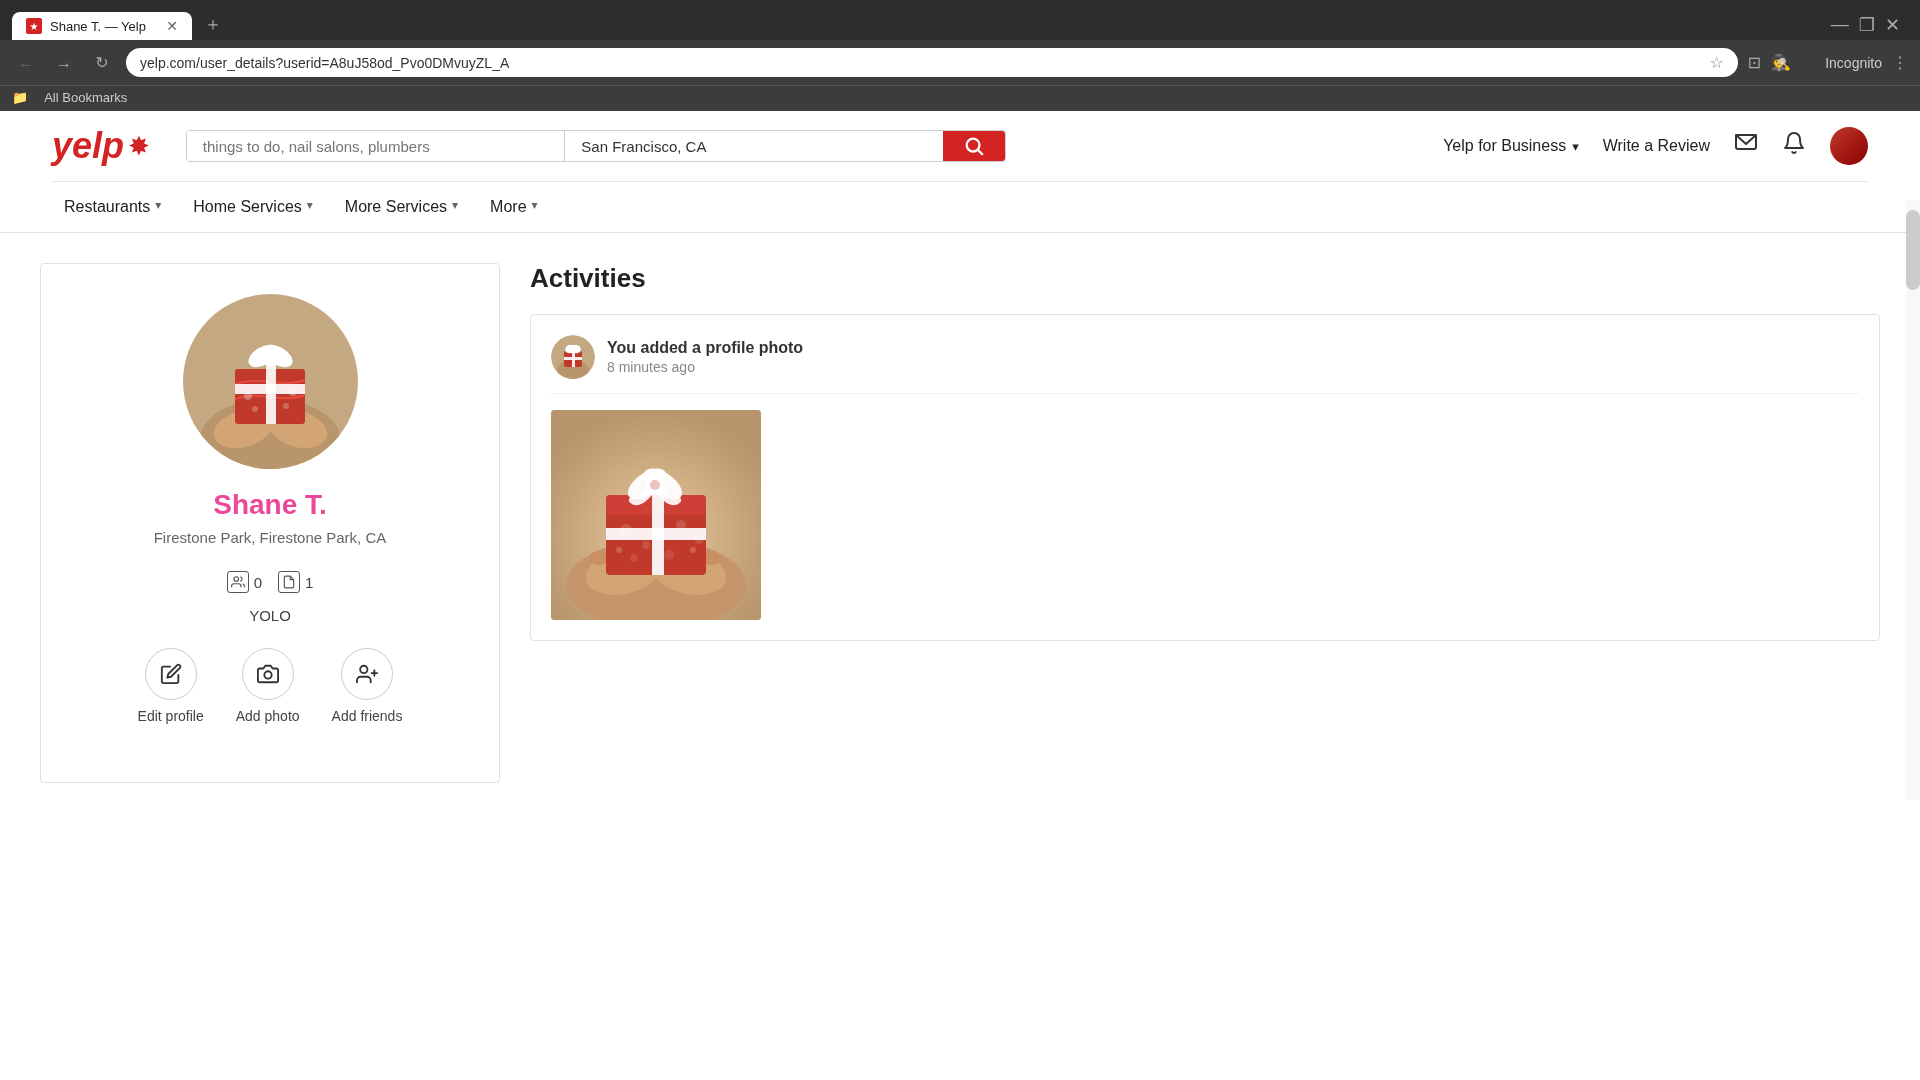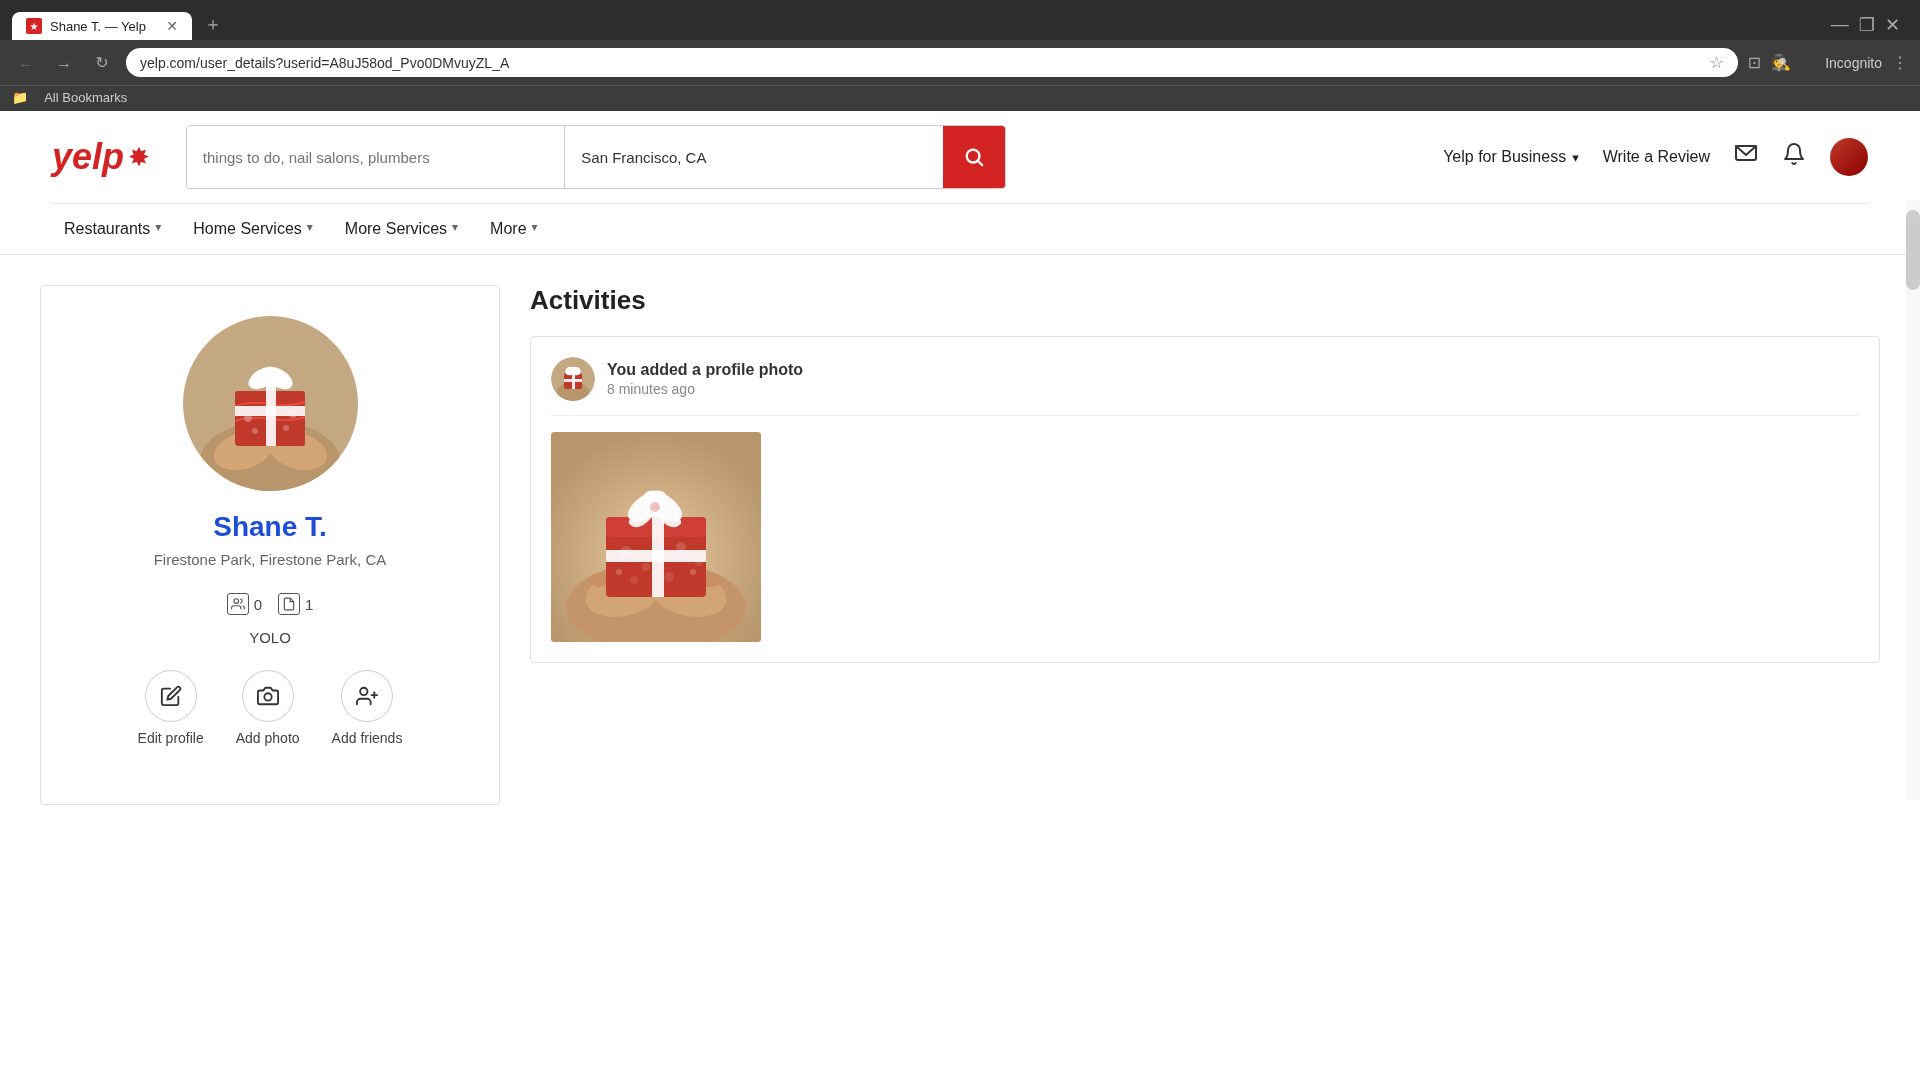--- a/index.html
+++ b/index.html
@@ -24,40 +24,40 @@
     .browser-toolbar-right { display: flex; align-items: center; gap: 10px; color: #aaa; }
     .browser-toolbar-icon { font-size: 16px; cursor: pointer; }
     .browser-bookmarks-bar { background: #3c3c3c; padding: 4px 12px 6px; display: flex; align-items: center; gap: 16px; border-top: 1px solid #555; }
     .browser-bookmark { color: #ccc; font-size: 13px; cursor: pointer; display: flex; align-items: center; gap: 4px; }
 
     
     .yelp-header { border-bottom: 1px solid #e0e0e0; padding: 0 52px; background: #fff; }
     .yelp-nav-top { display: flex; align-items: center; padding: 14px 0; gap: 20px; }
     .yelp-logo { display: flex; align-items: center; gap: 4px; margin-right: 16px; }
     .yelp-logo-text { font-size: 36px; font-weight: 900; color: #d32323; font-style: italic; }
-    .yelp-search-form { display: flex; flex: 1; max-width: 820px; border: 1px solid #ccc; border-radius: 4px; overflow: hidden; height: 64px; }
+    .yelp-search-form { display: flex; flex: 1; max-width: 820px; border: 1px solid #ccc; border-radius: 4px; overflow: hidden; height: 32px; }
     .yelp-search-what { flex: 1; border: none; border-right: 1px solid #ccc; padding: 0 16px; font-size: 15px; color: #555; outline: none; }
     .yelp-search-where { flex: 1; border: none; padding: 0 16px; font-size: 15px; color: #333; outline: none; }
     .yelp-search-btn { background: #d32323; border: none; color: #fff; padding: 0 20px; cursor: pointer; display: flex; align-items: center; justify-content: center; font-size: 20px; }
     .yelp-nav-right { display: flex; align-items: center; gap: 24px; margin-left: auto; }
     .yelp-for-business { display: flex; align-items: center; gap: 6px; font-size: 16px; font-weight: 500; color: #222; cursor: pointer; }
     .yelp-write-review { font-size: 16px; font-weight: 500; color: #222; cursor: pointer; text-decoration: none; }
     .yelp-nav-icon { font-size: 22px; color: #333; cursor: pointer; }
     .yelp-avatar { width: 38px; height: 38px; border-radius: 50%; background: #c0392b; overflow: hidden; cursor: pointer; display: flex; align-items: center; justify-content: center; }
     .yelp-avatar-img { width: 100%; height: 100%; object-fit: cover; background: linear-gradient(135deg, #c0392b 0%, #8B0000 100%); }
 
     .yelp-nav-cats { display: flex; align-items: center; padding: 10px 0; gap: 8px; border-top: 1px solid #e8e8e8; }
     .yelp-cat-item { display: flex; align-items: flex-start; gap: 5px; padding: 6px 12px; font-size: 16px; font-weight: 500; color: #222; cursor: pointer; border-radius: 4px; }
     .yelp-cat-chevron { font-size: 12px; color: #666; }
 
     
     .yelp-main { display: flex; padding: 30px 40px; gap: 30px; background: #fff; }
     .yelp-sidebar { width: 460px; min-width: 340px; background: #fff; border: 1px solid #e0e0e0; border-radius: 4px; padding: 30px 24px; display: flex; flex-direction: column; align-items: center; }
     .profile-avatar-wrap { width: 175px; height: 175px; border-radius: 50%; overflow: hidden; margin-bottom: 20px; }
-    .profile-name { font-size: 28px; font-weight: 700; color: #1d4ed8; margin-bottom: 8px; }
+    .profile-name { font-size: 28px; font-weight: 700; color: #ec4899; margin-bottom: 8px; }
     .profile-location { font-size: 15px; color: #666; margin-bottom: 25px; }
     .profile-stats { display: flex; align-items: center; gap: 16px; margin-bottom: 14px; }
     .profile-stat { display: flex; align-items: center; gap: 5px; font-size: 15px; color: #444; }
     .profile-stat-icon { font-size: 16px; color: #555; border: 1.5px solid #555; border-radius: 3px; width: 22px; height: 22px; display: flex; align-items: center; justify-content: center; font-size: 12px; }
     .profile-yolo { font-size: 15px; color: #444; margin-bottom: 24px; }
     .profile-actions { display: flex; gap: 32px; margin-bottom: 28px; }
     .profile-action { display: flex; flex-direction: column; align-items: center; gap: 8px; cursor: pointer; }
     .profile-action-icon { width: 52px; height: 52px; border-radius: 50%; border: 1.5px solid #ccc; display: flex; align-items: center; justify-content: center; font-size: 22px; color: #333; background: #fff; }
     .profile-action-label { font-size: 14px; color: #444; text-align: center; }
     .profile-overview-btn { width: 100%; border: 1.5px solid #ccc; border-radius: 4px; padding: 14px 18px; display: flex; align-items: center; gap: 12px; cursor: pointer; background: #fff; text-align: left; }

